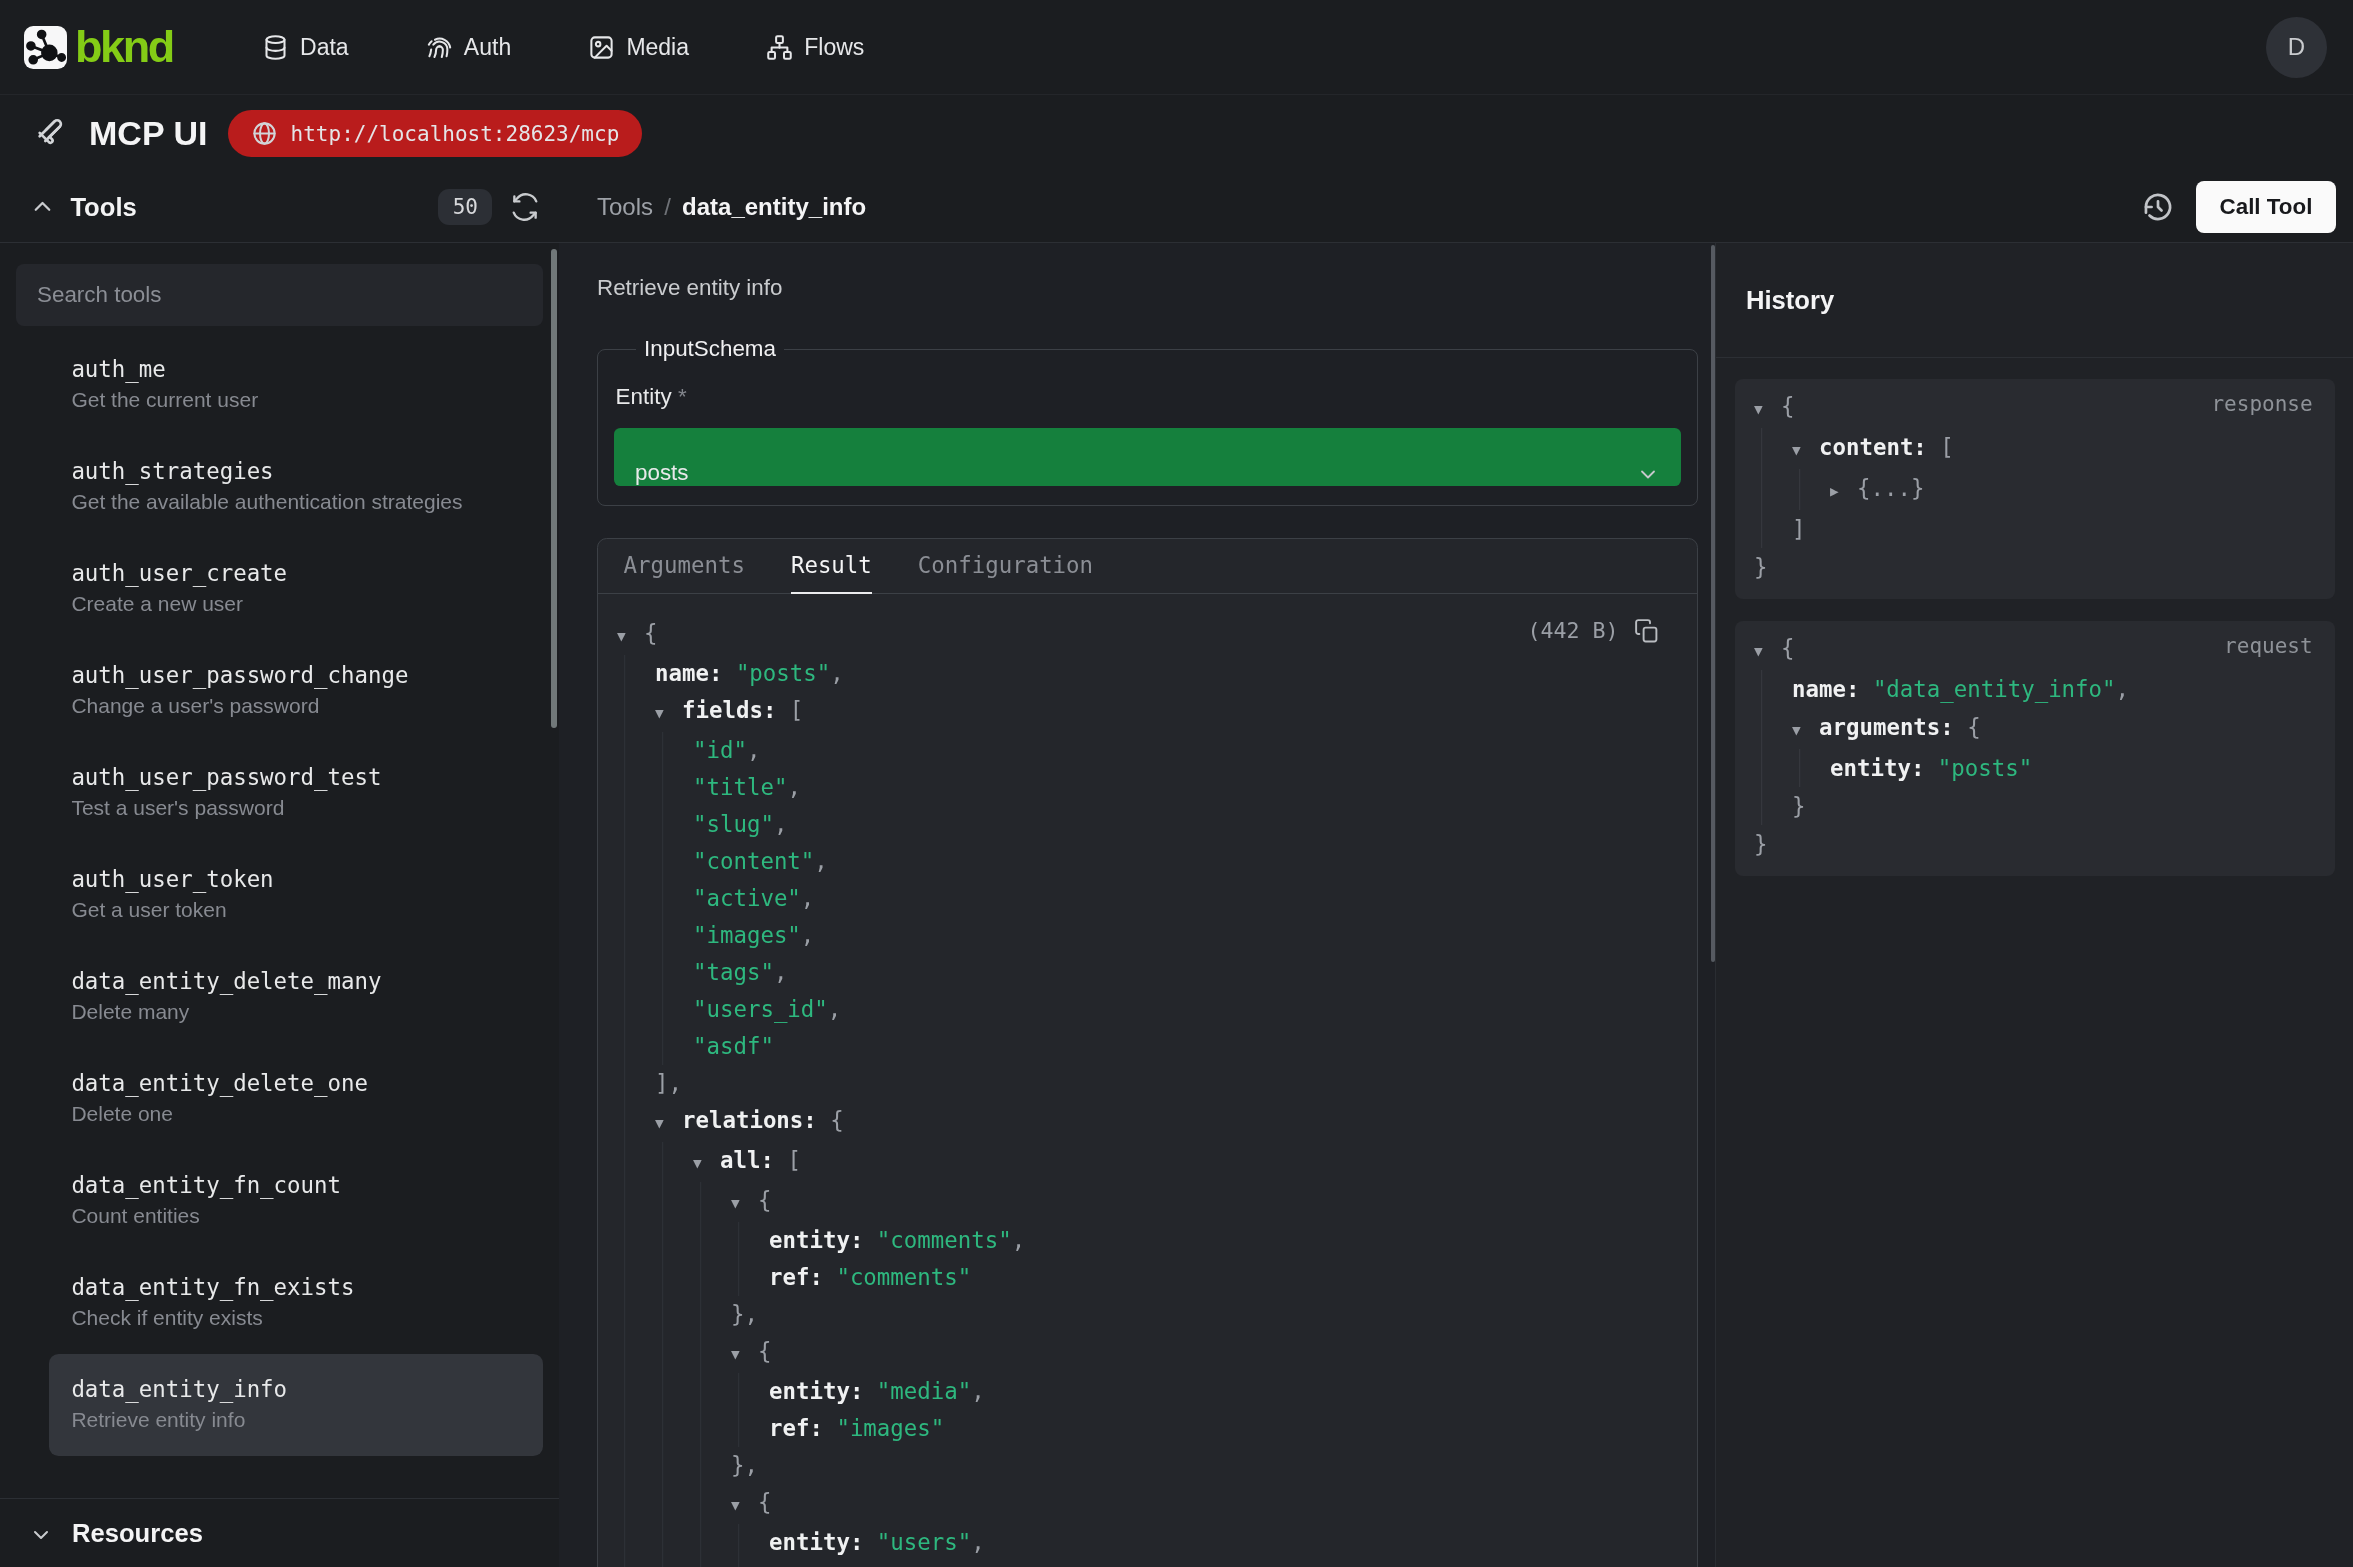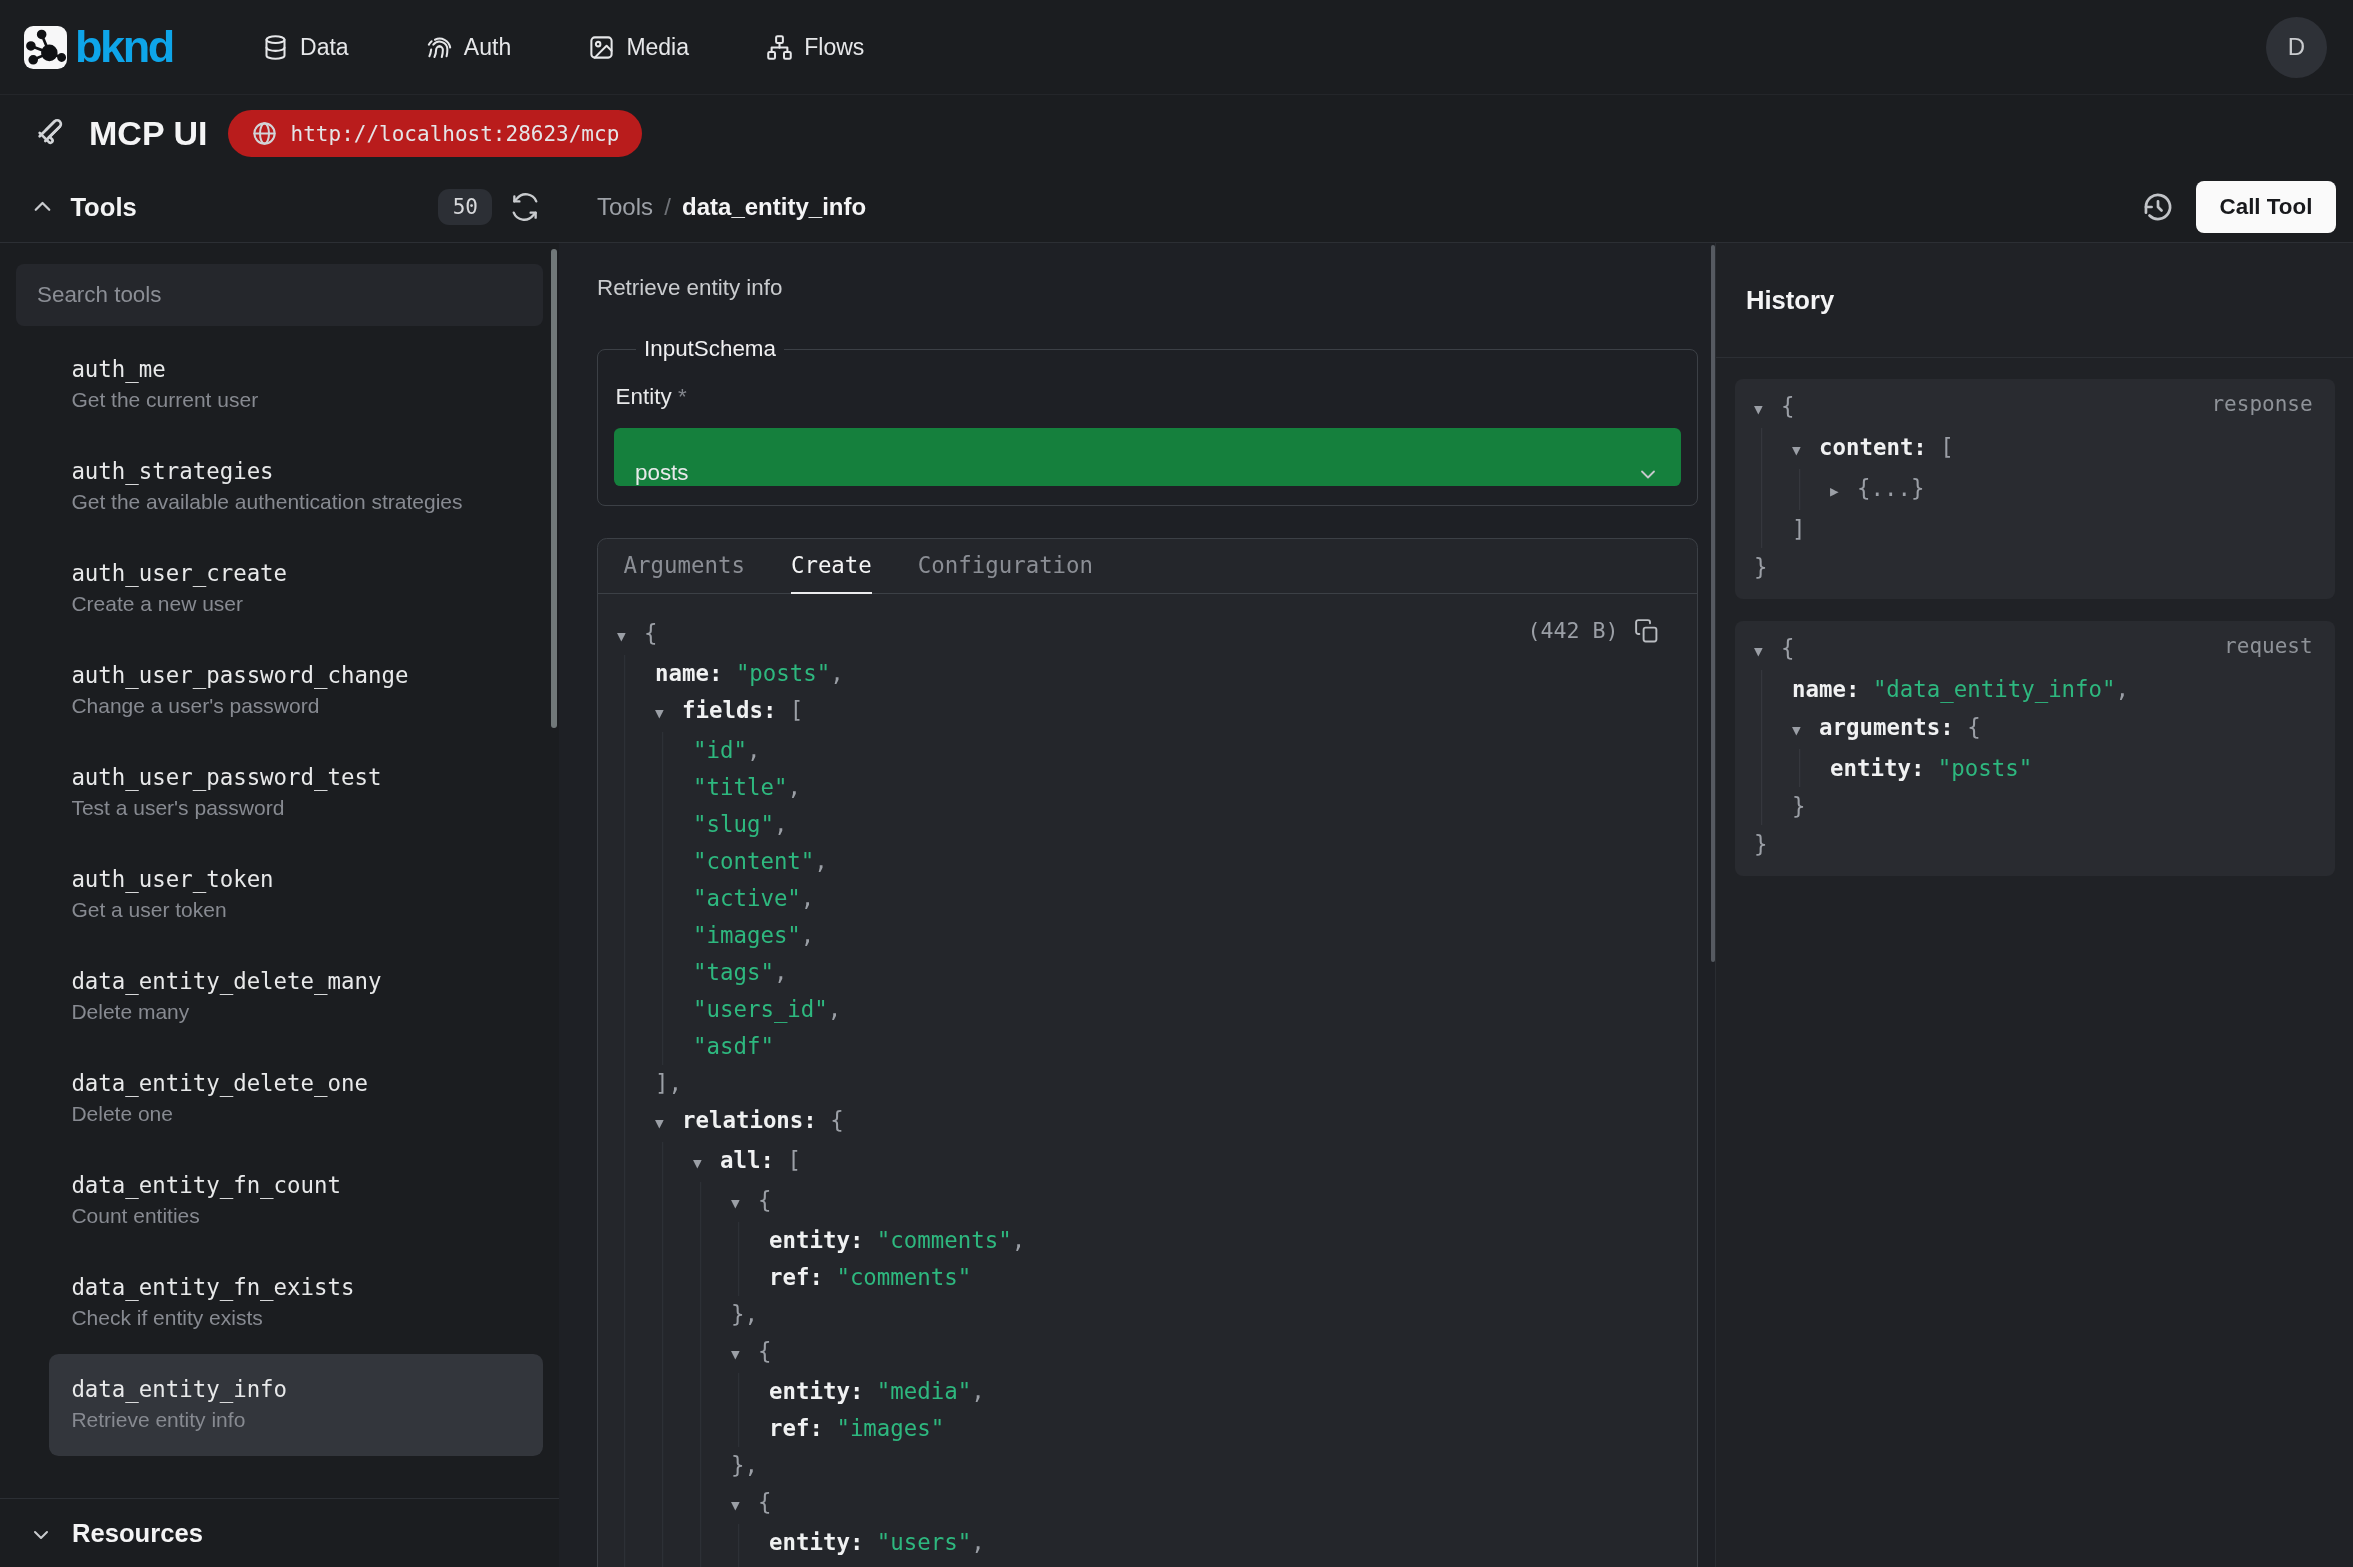--- a/index.html
+++ b/index.html
@@ -8,21 +8,21 @@
     background:#1b1d20;color:#ececee;
     font-family:"Liberation Sans", sans-serif;
     -webkit-font-smoothing:antialiased;
   }
   .mono{font-family:"DejaVu Sans Mono", monospace;}
 
   
   .topbar{height:94px;display:flex;align-items:center;border-bottom:0.8px solid #24262a;}
   .brand{display:flex;align-items:center;gap:8px;margin-left:24px;cursor:pointer;}
   .brand-mark{width:43px;height:43px;}
-  .brand-text{font-size:45px;font-weight:900;letter-spacing:-2.4px;color:#0ea5e9;}
+  .brand-text{font-size:45px;font-weight:900;letter-spacing:-2.4px;color:#84cc16;}
   .nav{display:flex;align-items:center;margin-left:89px;gap:77px;}
   .nav-item{display:flex;align-items:center;gap:11.2px;font-size:23px;color:#e6e7e9;cursor:pointer;}
   .nav-item svg{width:27px;height:27px;stroke:#e6e7e9;}
   .avatar{margin-left:auto;margin-right:27px;width:61px;height:61px;border-radius:50%;
     background:#2e3137;display:flex;align-items:center;justify-content:center;
     font-size:24px;color:#c9cbce;cursor:pointer;}
 
   
   .mcpbar{height:77px;display:flex;align-items:center;gap:21px;padding-left:34px;}
   .mcp-icon svg{width:34px;height:34px;stroke:#d2d4d7;}
@@ -309,21 +309,21 @@
         <span class="select-value">posts</span>
         <svg viewBox="0 0 24 24" fill="none" stroke-width="1.8" stroke-linecap="round" stroke-linejoin="round">
             <path d="M6 9.5l6 6 6-6"></path>
           </svg>
       </div>
     </fieldset>
 
     <div class="result-box">
       <div class="tabs">
         <div class="tab mono">Arguments</div>
-        <div class="tab mono active">Create</div>
+        <div class="tab mono active">Result</div>
         <div class="tab mono">Configuration</div>
       </div>
       <div class="json">
         <div class="json-meta">
           <span class="json-size mono">(442 B)</span>
           <span class="copy-btn">
             <svg viewBox="0 0 24 24" fill="none" stroke-width="1.8" stroke-linecap="round" stroke-linejoin="round">
               <rect x="9" y="9" width="12" height="13" rx="2"></rect>
                 <path d="M5 15H4a2 2 0 0 1-2-2V4a2 2 0 0 1 2-2h9a2 2 0 0 1 2 2v1"></path>
             </svg>

